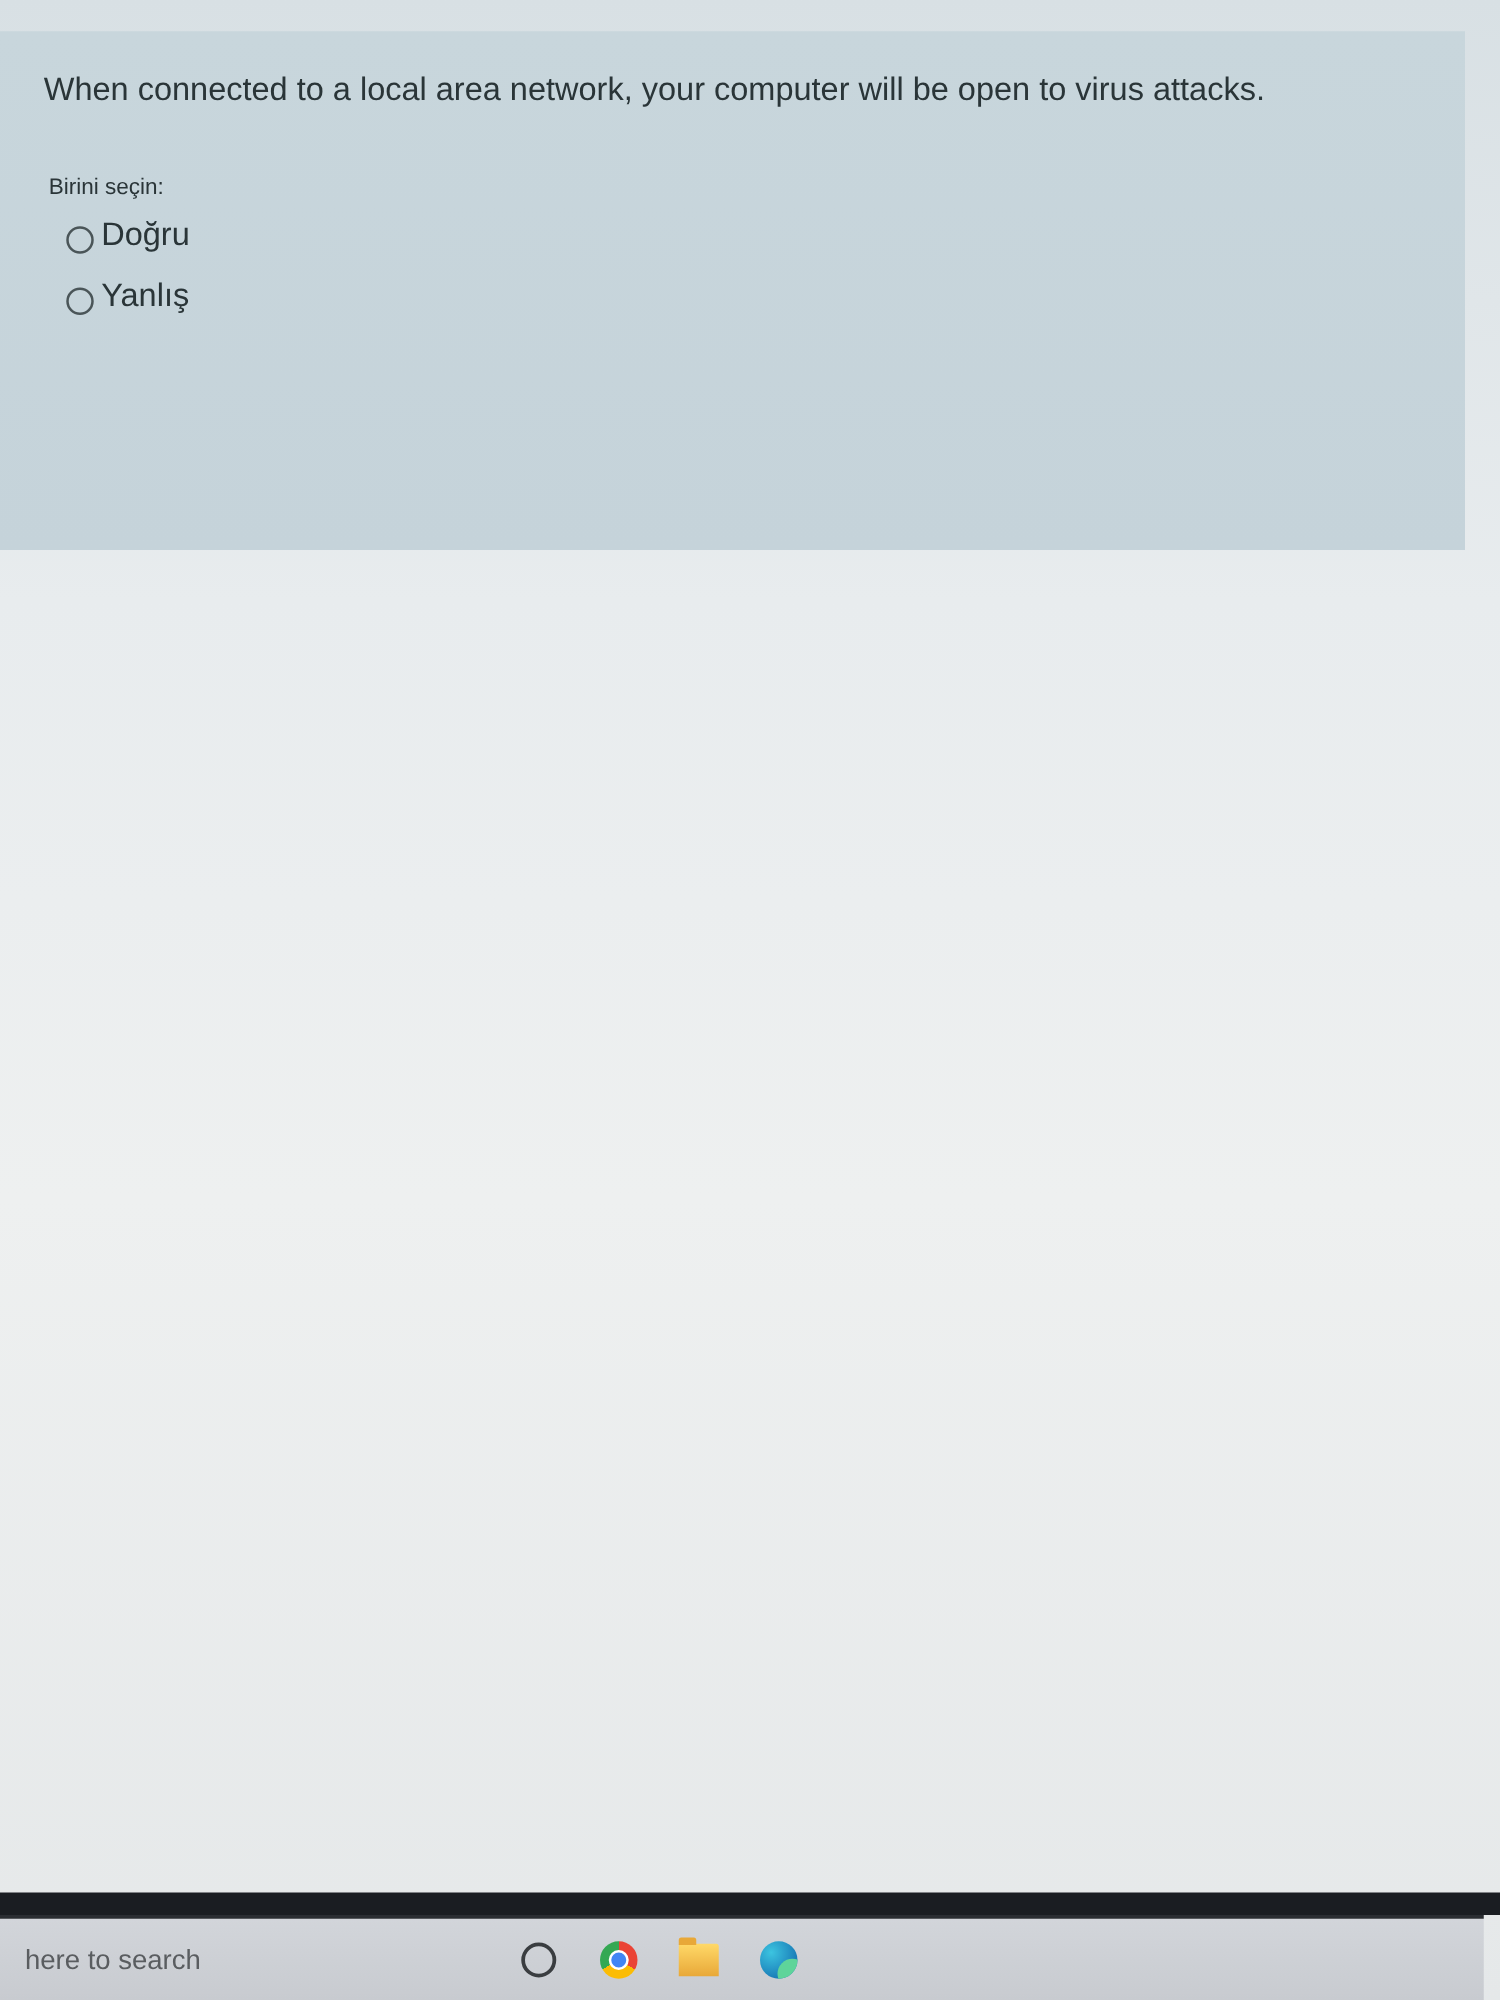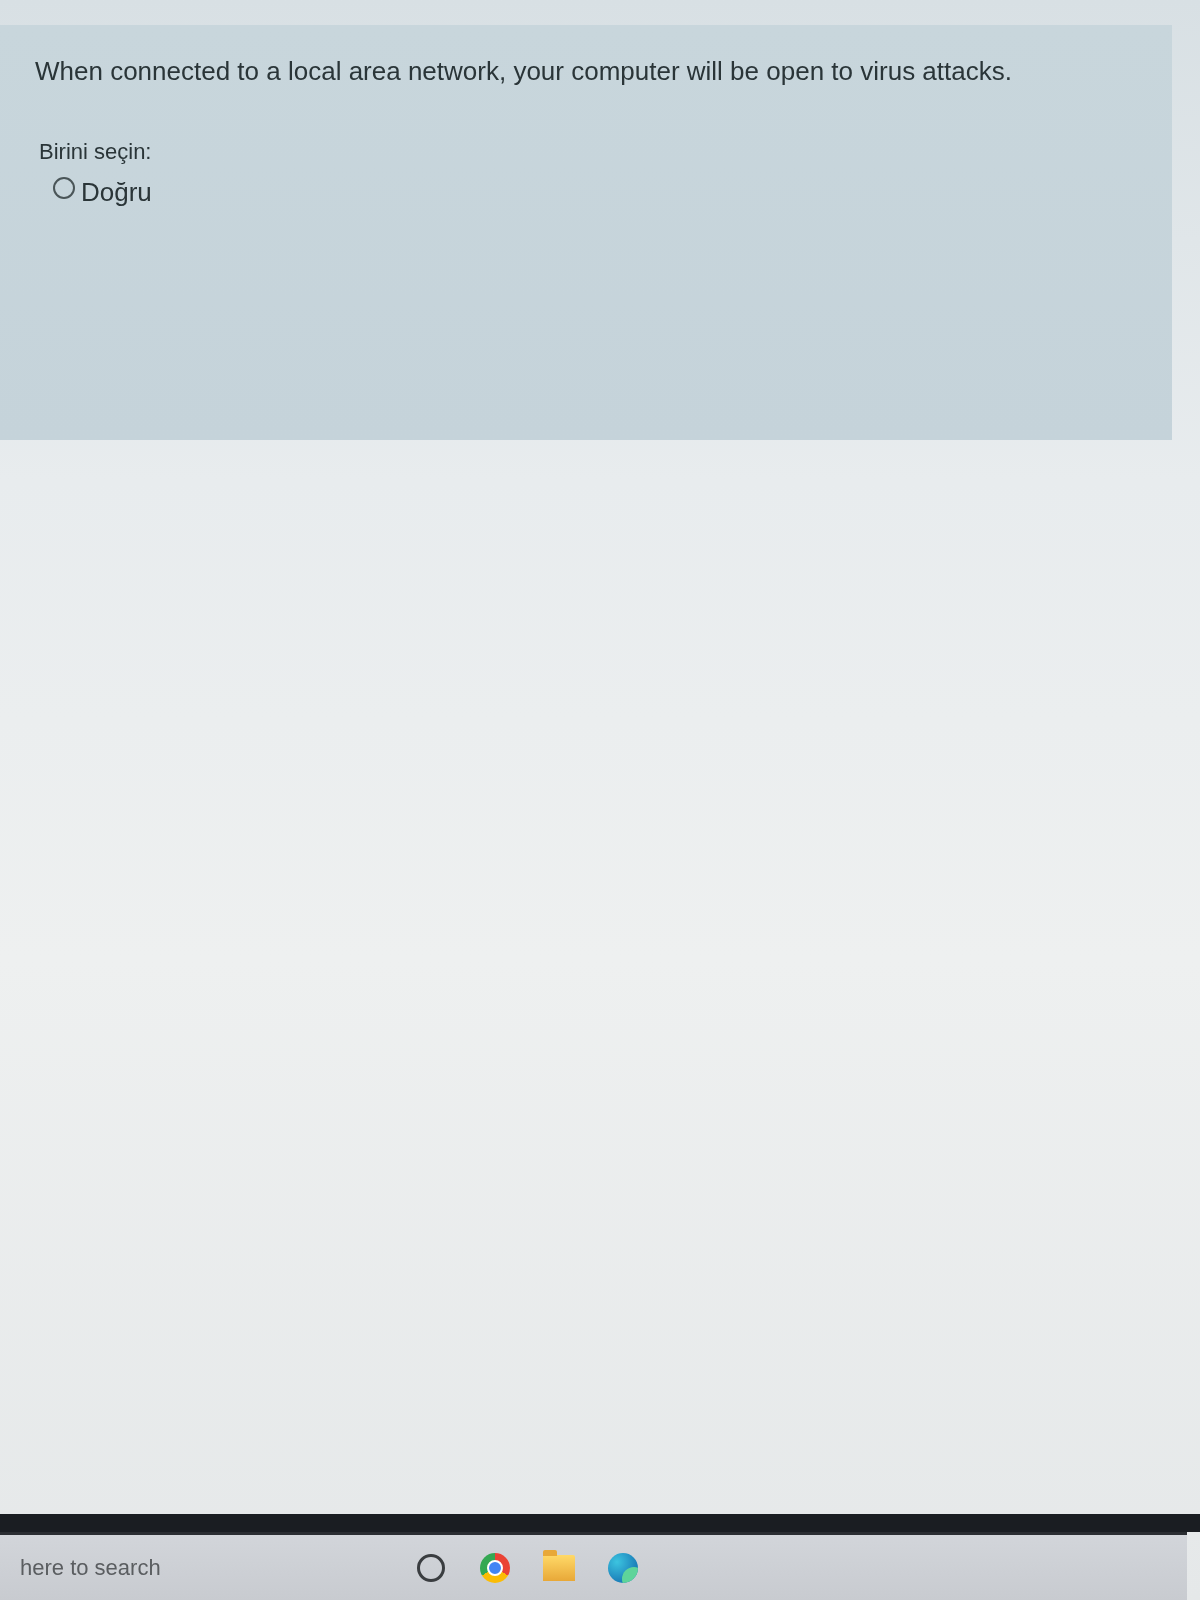--- a/index.html
+++ b/index.html
@@ -26,30 +26,30 @@
     
     .question-text {
       font-size: 26px;
       color: #2a3538;
       font-weight: 400;
       margin-bottom: 50px;
       line-height: 1.3;
     }
     
     .select-prompt {
-      font-size: 22px;
+      font-size: 18px;
       color: #2a3538;
       font-weight: 400;
       margin-bottom: 12px;
       margin-left: 4px;
     }
     
     .radio-option {
       display: flex;
-      align-items: flex-start;
+      align-items: flex-end;
       margin-bottom: 18px;
       margin-left: 18px;
     }
     
     .radio-input {
       width: 22px;
       height: 22px;
       border: 2px solid #4a5558;
       border-radius: 50%;
       background: transparent;
@@ -186,20 +186,24 @@
 
 <div class="question-card">
   <div class="question-text">When connected to a local area network, your computer will be open to virus attacks.</div>
   <div class="select-prompt">Birini seçin:</div>
 
   <div class="radio-option">
     <input type="radio" name="answer" class="radio-input" style="">
     <label class="radio-label">Doğru</label>
   </div>
 
+  <div class="radio-option">
+    <input type="radio" name="answer" class="radio-input" style="">
+    <label class="radio-label">Yanlış</label>
+  </div>
 </div>
 
 <div class="content-area"></div>
 
 <div class="taskbar-top-border"></div>
 
 <div class="taskbar">
   <div class="search-box">here to search</div>
 
   <div class="taskbar-icons">

